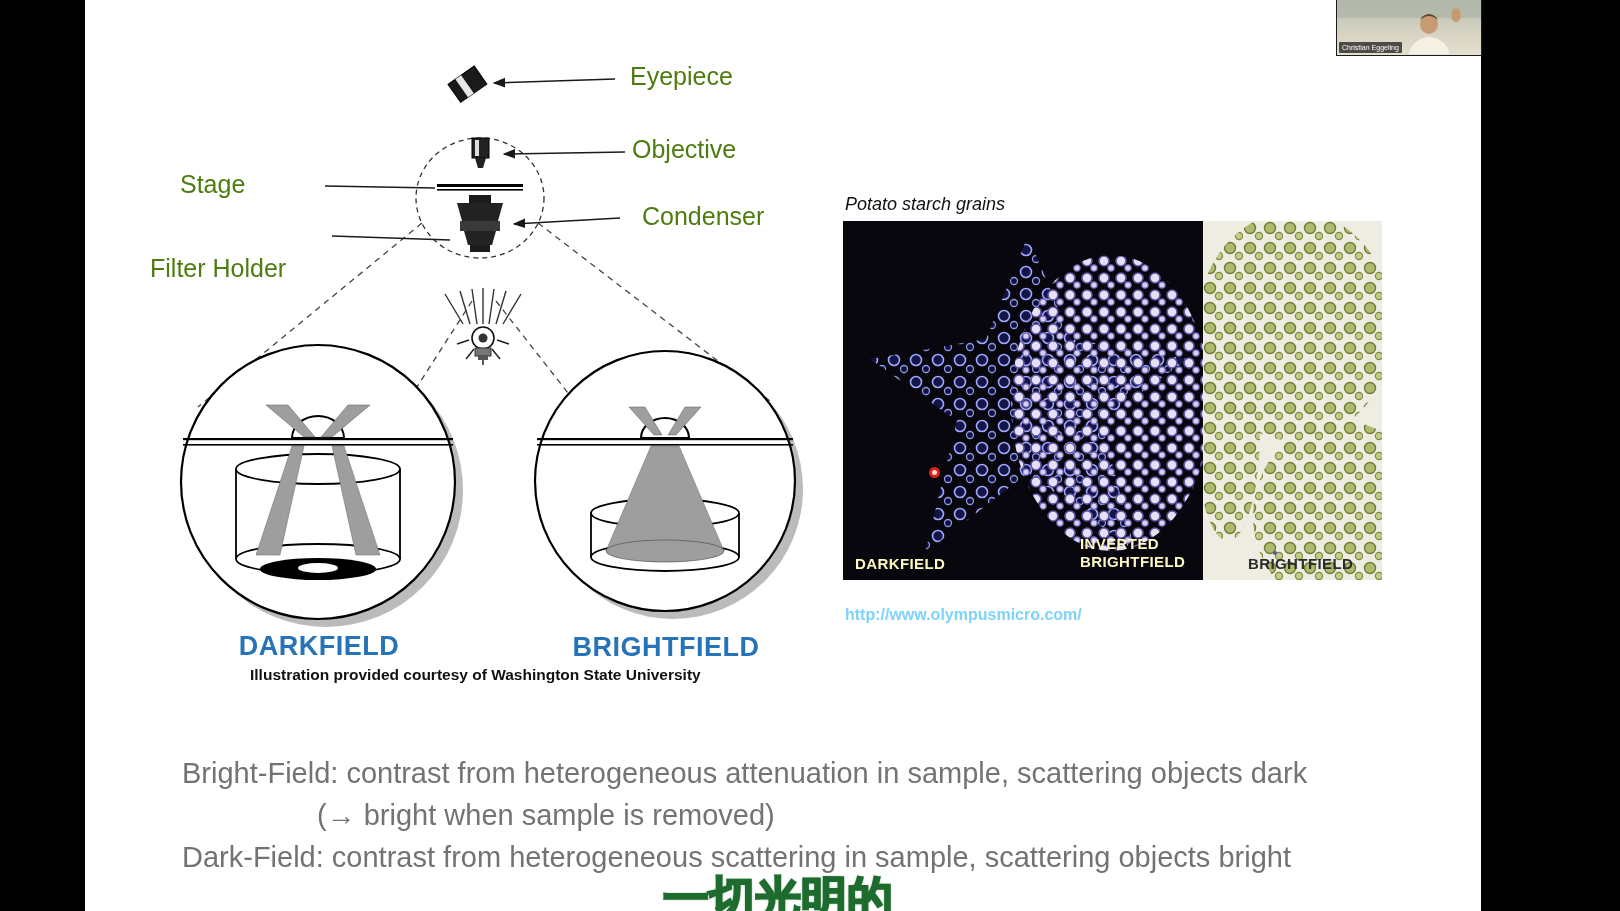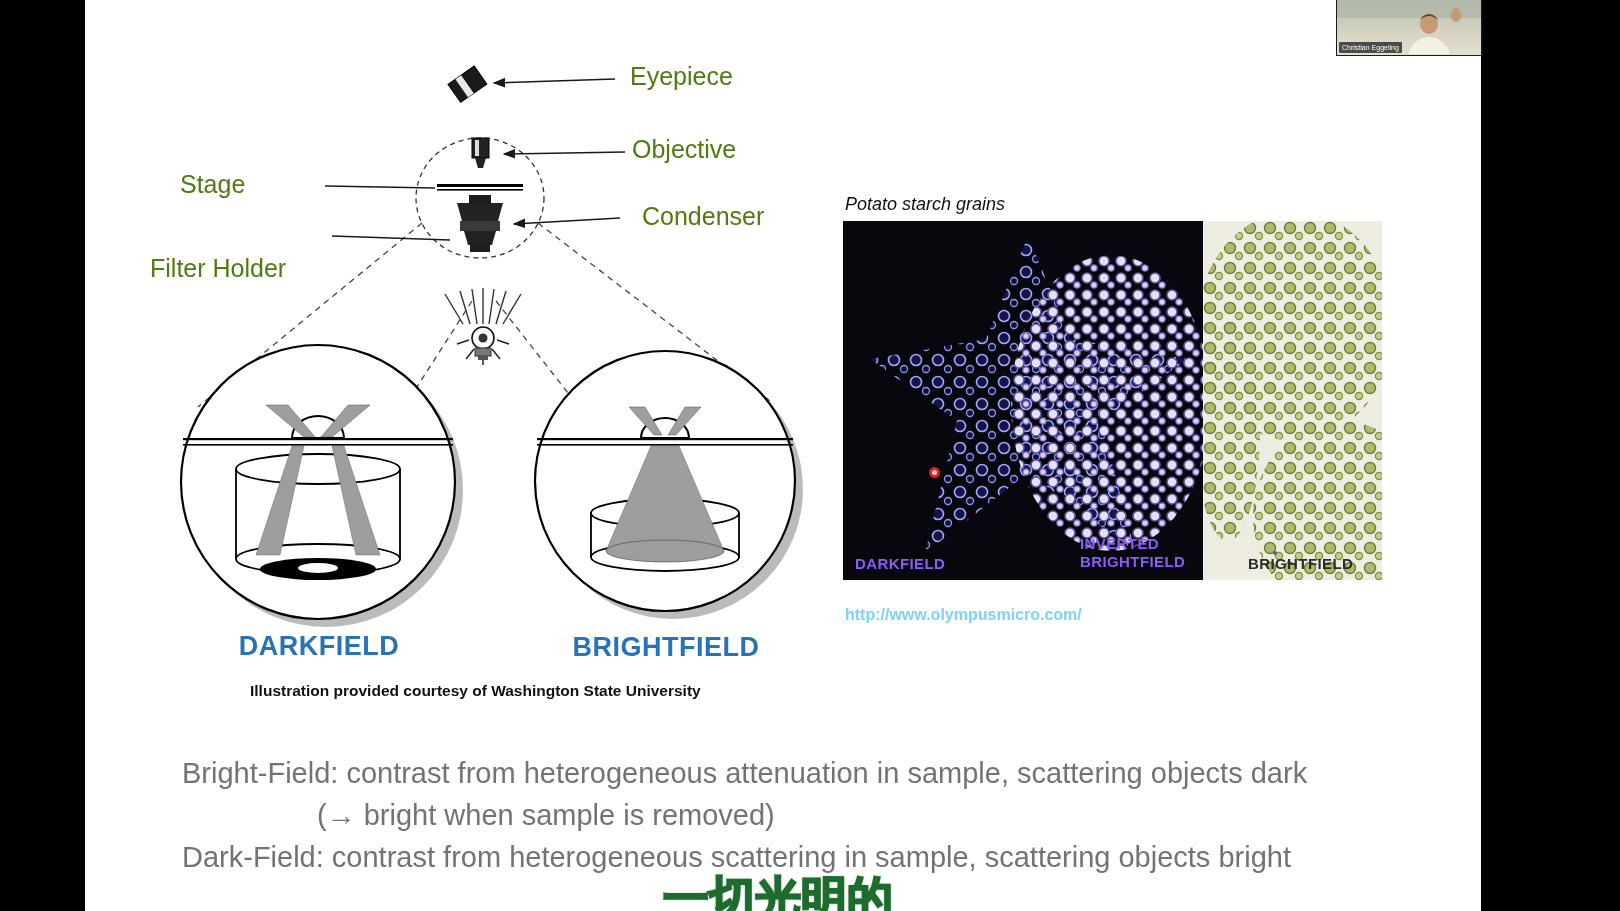--- a/index.html
+++ b/index.html
@@ -12,21 +12,21 @@
   .abs{position:absolute;}
   
   .dlabel{color:#4d7c0f;font-size:25px;font-weight:500;white-space:nowrap;}
   .dlabel.right-align{text-align:left;}
   .fieldlabel{color:#2673b8;font-size:27px;font-weight:700;letter-spacing:.5px;transform:translateX(-50%);white-space:nowrap;}
   .caption{color:#111;font-size:15.5px;font-weight:600;white-space:nowrap;}
   
   .micrograph-title{color:#111;font-size:18px;font-style:italic;font-weight:500;white-space:nowrap;}
   .micrograph{position:absolute;left:843px;top:221px;width:539px;height:359px;overflow:hidden;}
   .panel-label{position:absolute;font-size:15px;font-weight:700;letter-spacing:.4px;white-space:pre-line;line-height:18px;}
-  .panel-label.light{color:#8b5cf6;}
+  .panel-label.light{color:#fef9c3;}
   .panel-label.dark{color:#2b2b2b;}
   .laser-dot{position:absolute;width:11px;height:11px;border-radius:50%;
     border:3px solid #e02020;background:#ffd9c9;}
   .source-url{color:#7dd3fc;font-size:16px;font-weight:600;white-space:nowrap;}
   
   .bodyline{color:#737373;font-size:29px;white-space:nowrap;}
   
   .subtitle{color:#35b24a;font-size:46px;font-weight:700;
     -webkit-text-stroke:2px #1d6b2d;text-shadow:0 0 3px rgba(10,60,20,.6);white-space:nowrap;}
   
@@ -164,21 +164,21 @@
     </g>
   </svg>
 
   <div class="abs dlabel" style="left:630px;top:62px;">Eyepiece</div>
   <div class="abs dlabel" style="left:632px;top:135px;">Objective</div>
   <div class="abs dlabel right-align" style="left:180px;top:170px;width:142px;">Stage</div>
   <div class="abs dlabel" style="left:630px;top:202px;margin-left:12px;">Condenser</div>
   <div class="abs dlabel right-align" style="left:150px;top:225px;width:180px;margin-top:29px;">Filter Holder</div>
   <div class="abs fieldlabel" style="left:319px;top:631px;">DARKFIELD</div>
   <div class="abs fieldlabel" style="left:666px;top:632px;">BRIGHTFIELD</div>
-  <div class="abs caption" style="left:250px;top:682px;">Illustration provided courtesy of Washington State University</div>
+  <div class="abs caption" style="left:250px;top:666px;">Illustration provided courtesy of Washington State University</div>
 
   <div class="abs micrograph-title" style="left:845px;top:194px;">Potato starch grains</div>
 
   <div class="micrograph">
     <svg width="539" height="359" viewBox="0 0 539 359">
       <defs>
         <pattern id="gr1" width="22" height="22" patternUnits="userSpaceOnUse">
           <circle cx="7" cy="7" r="5.5" fill="#141447" stroke="#9fa8ff" stroke-width="1.6"></circle>
           <circle cx="17" cy="16" r="3.5" fill="#10103a" stroke="#8f9aee" stroke-width="1.3"></circle>
         </pattern>

